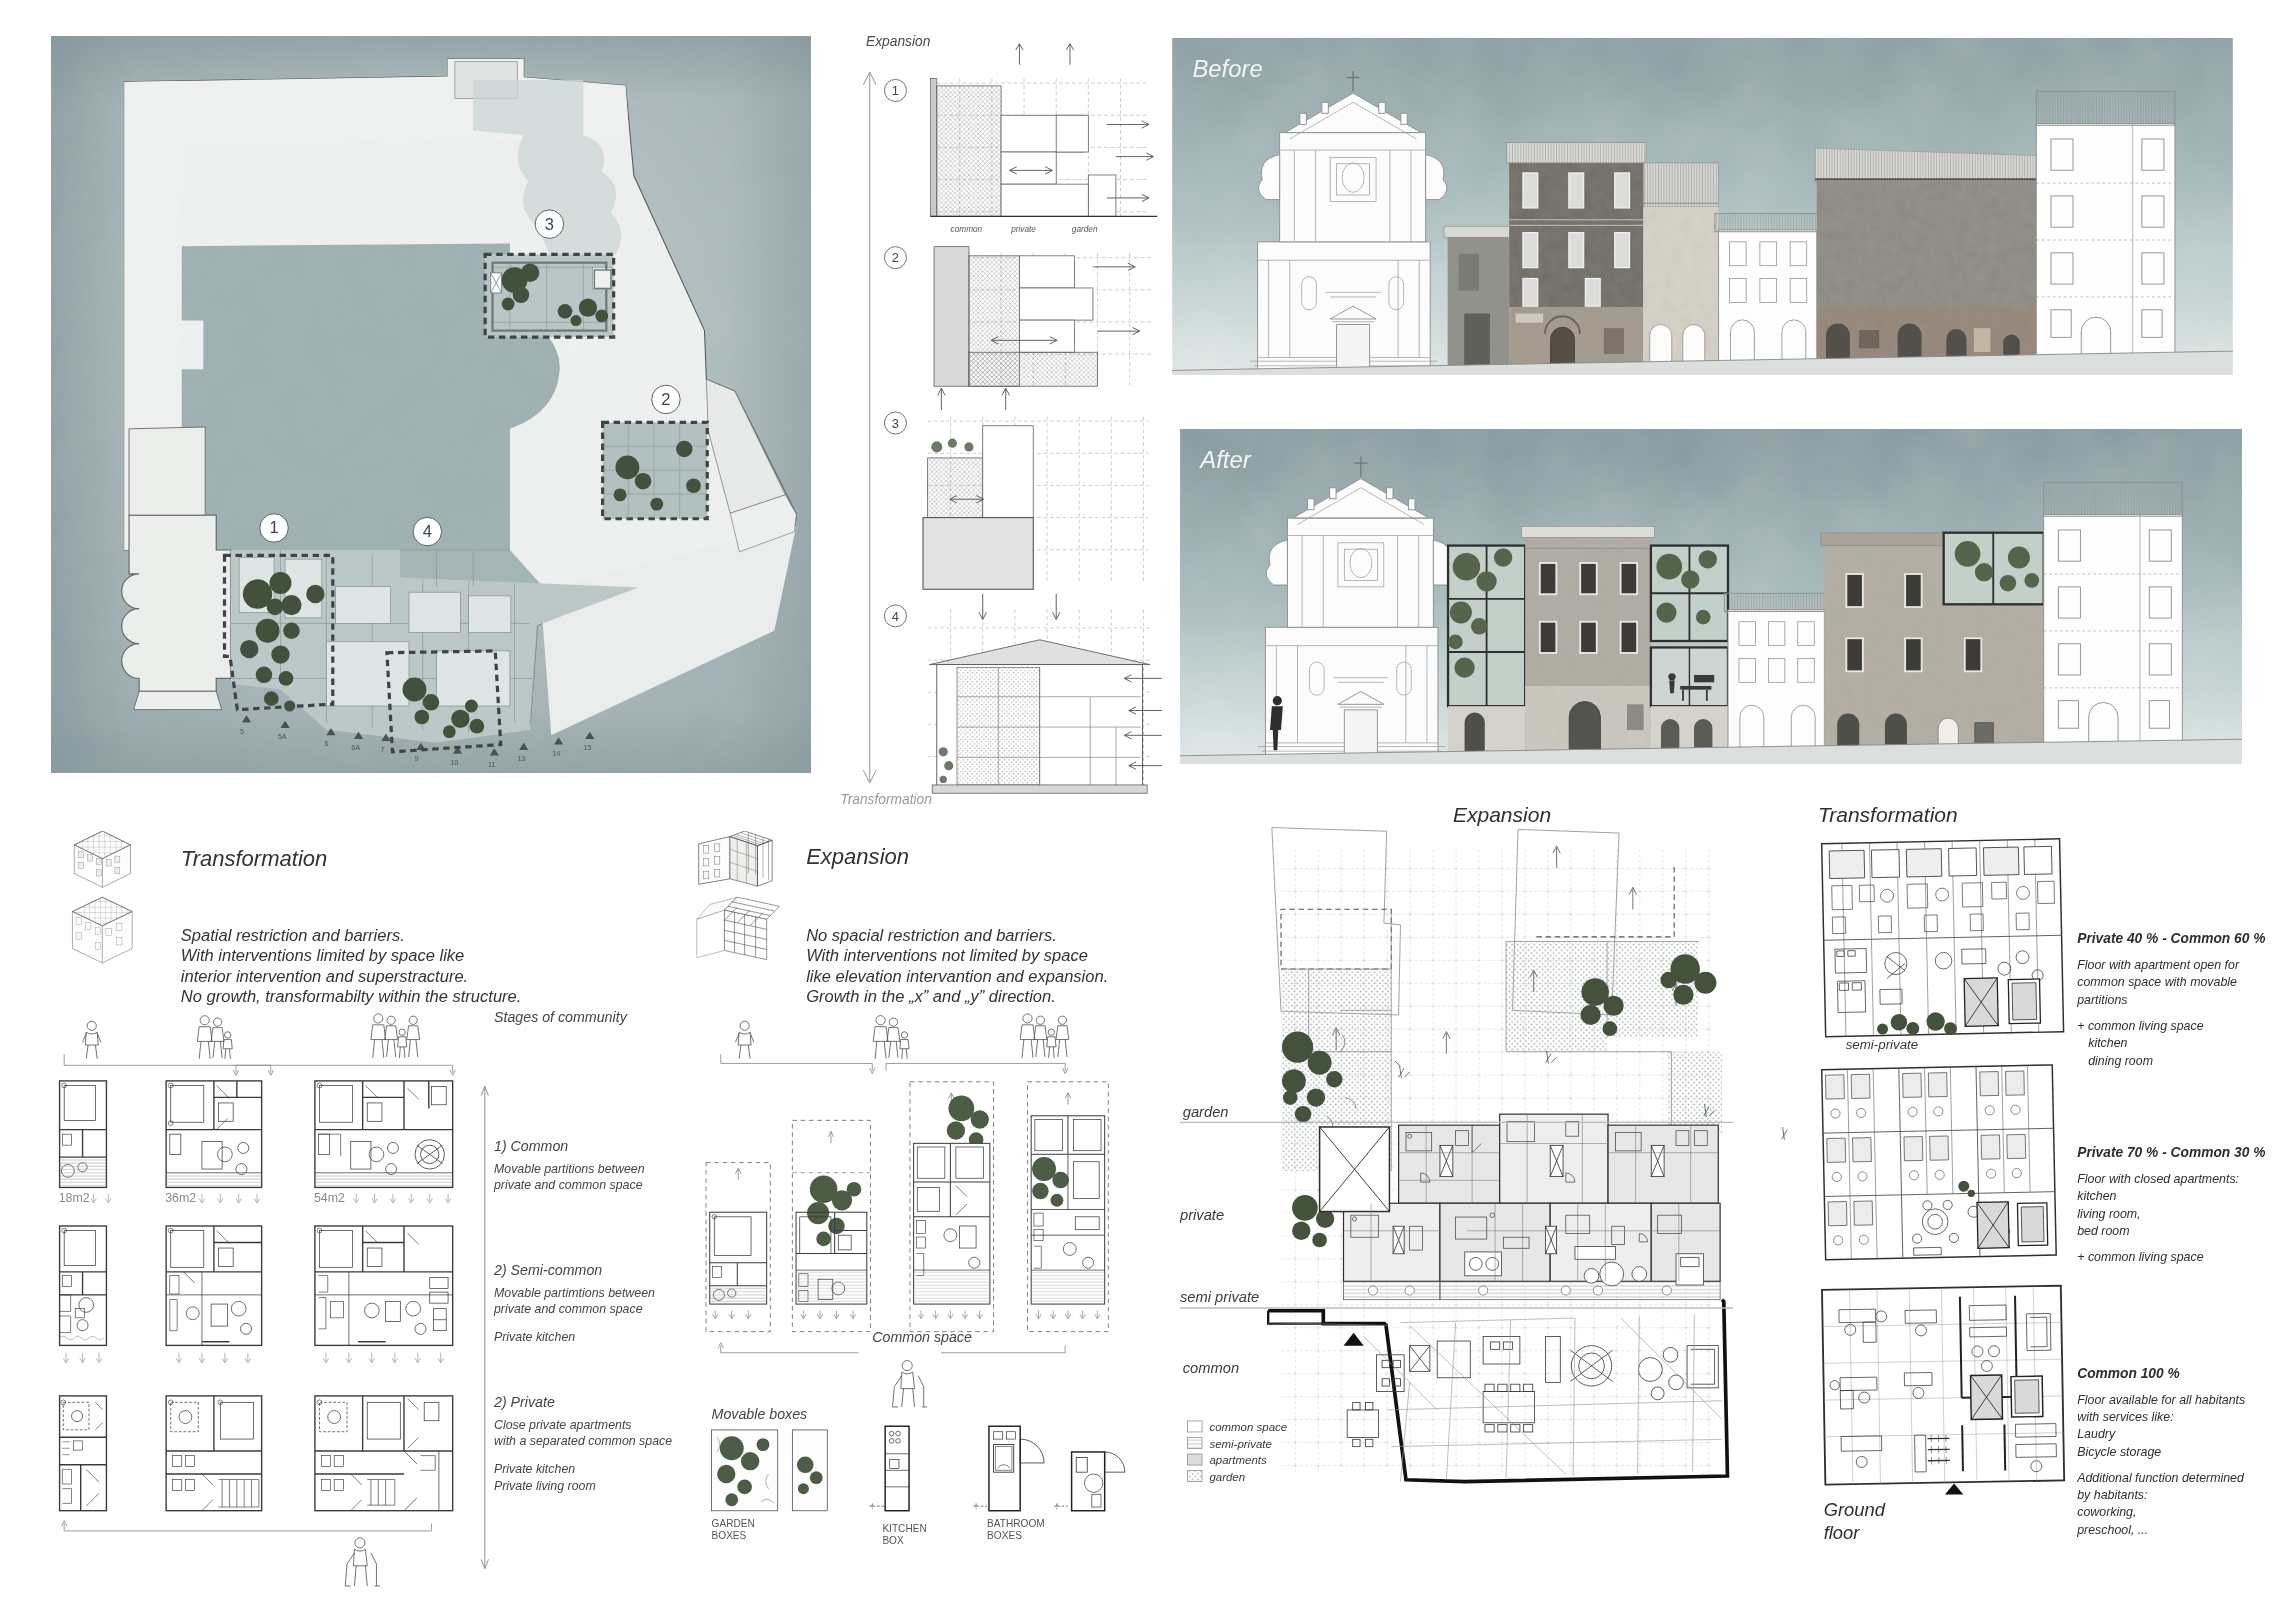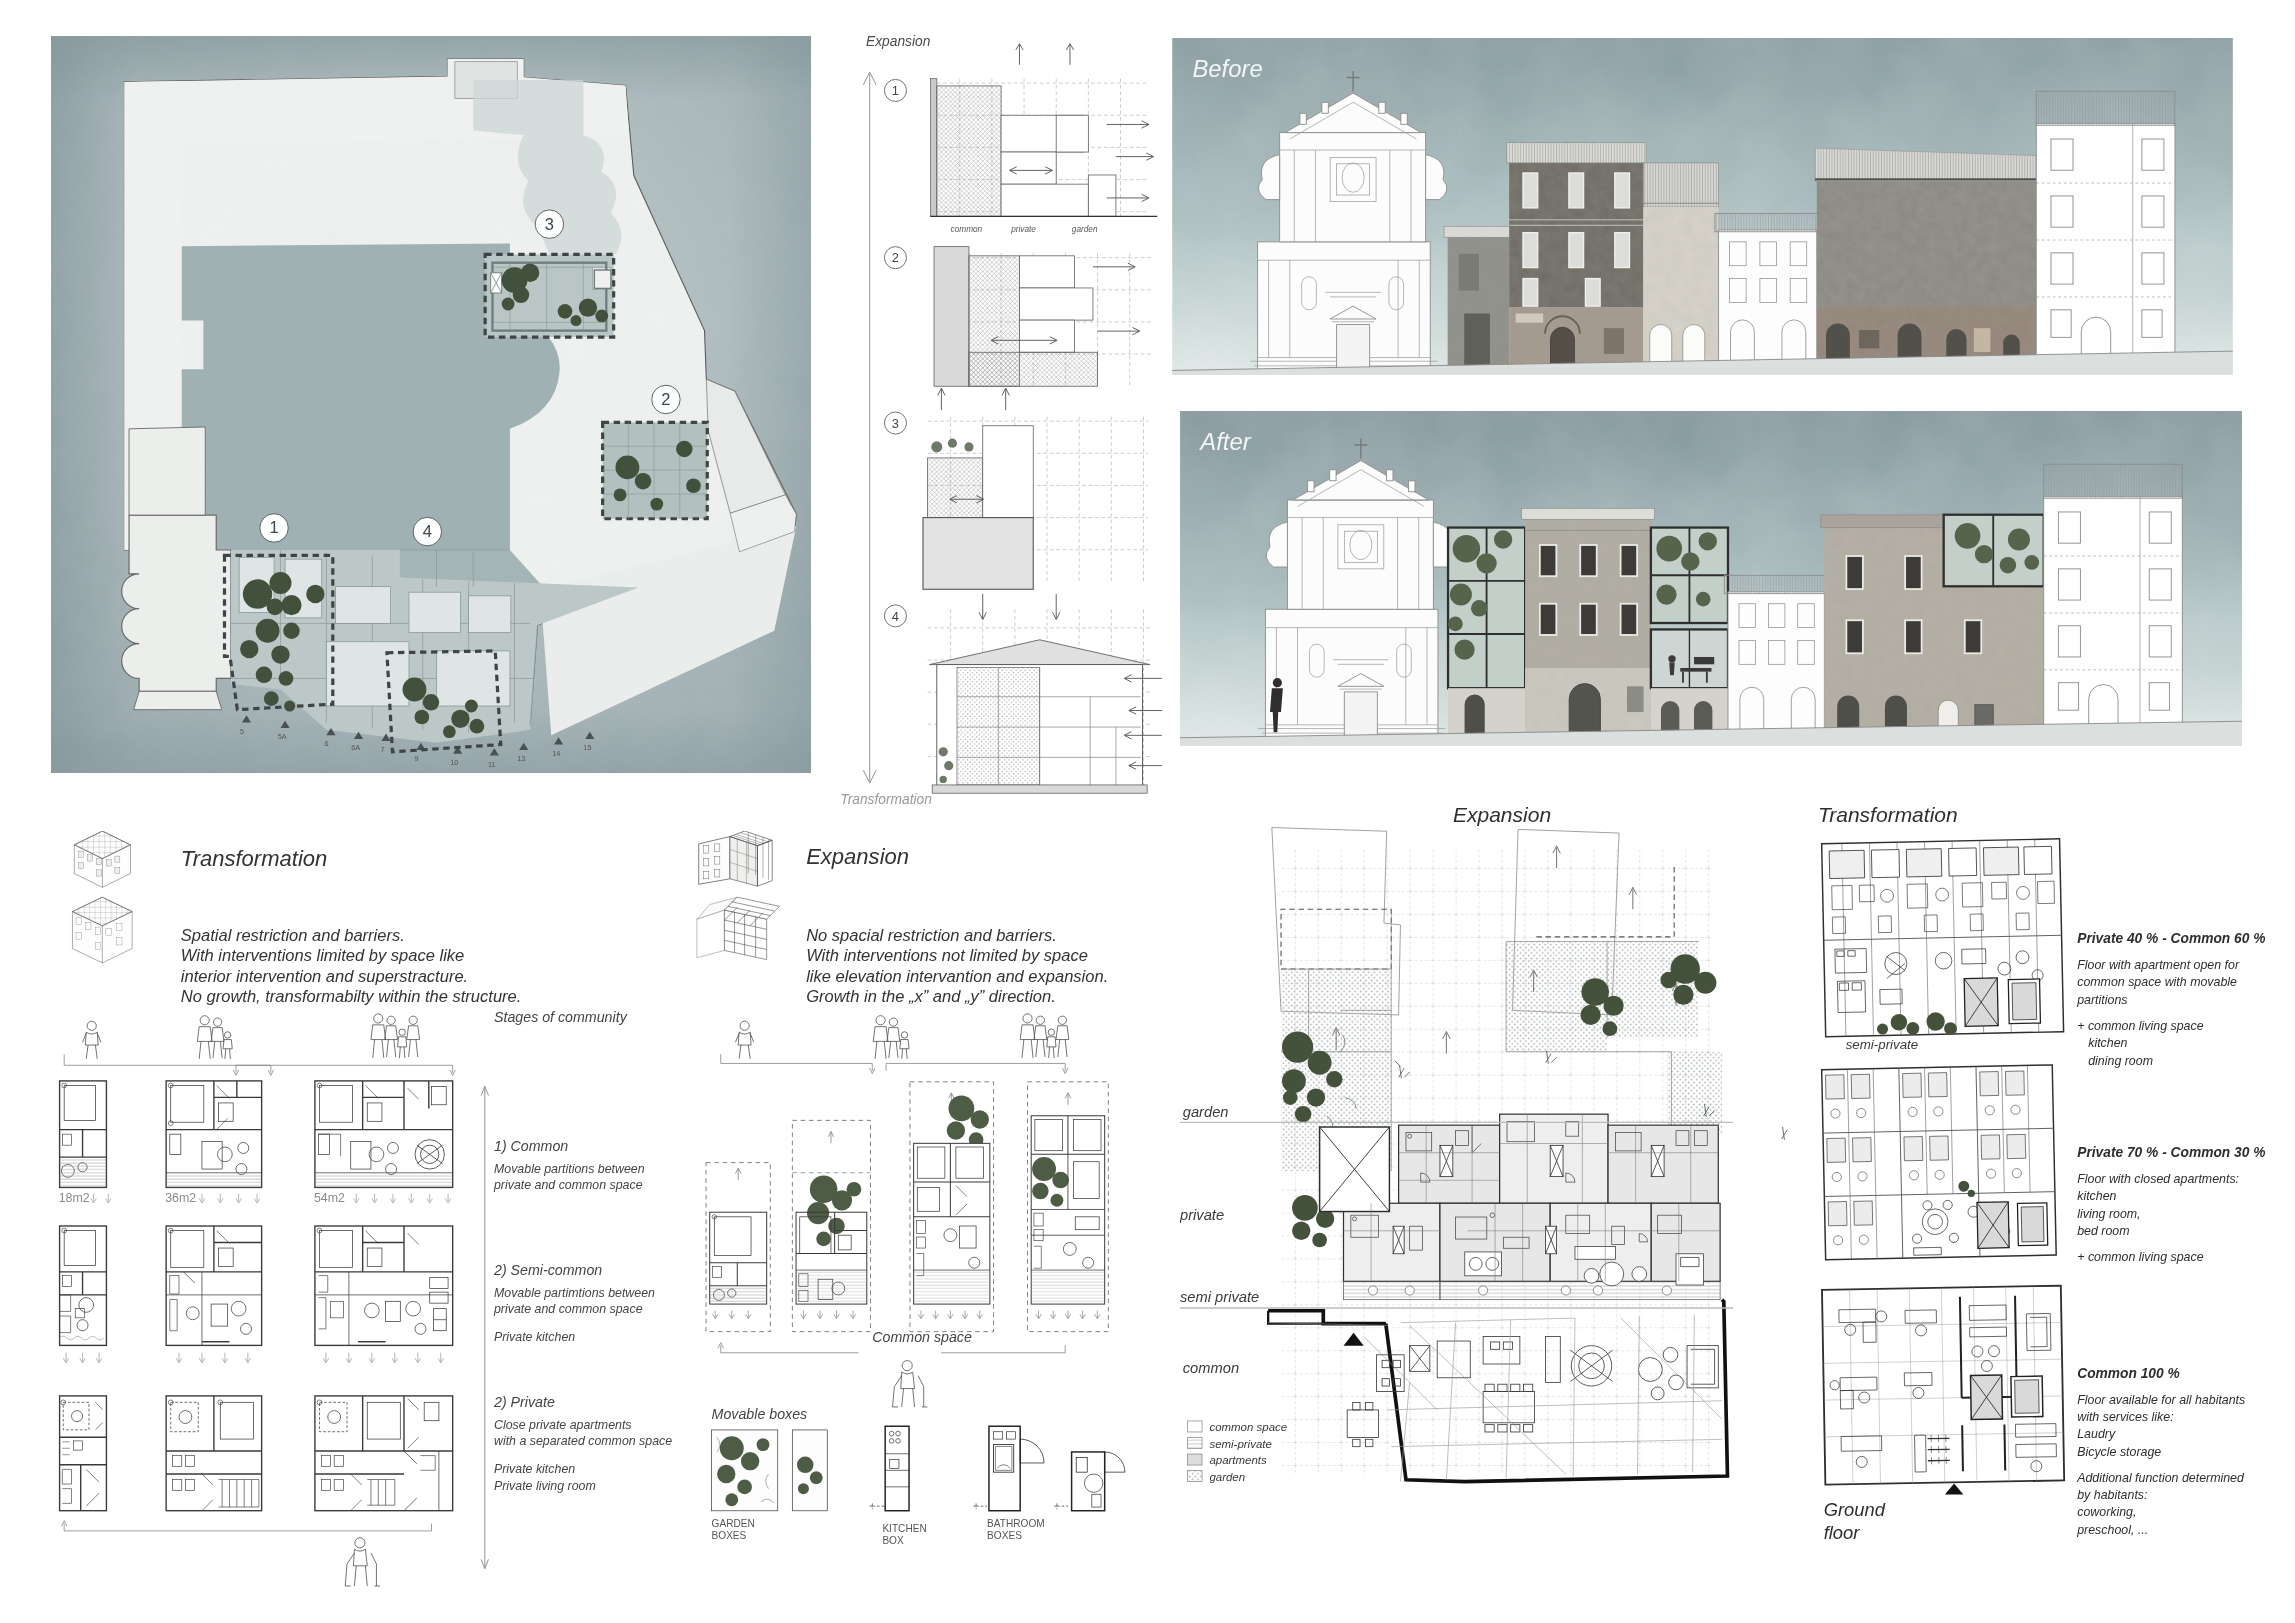--- a/index.html
+++ b/index.html
@@ -475,21 +475,21 @@
 <path d="M990,362 v-42 a16,16 0 0 1 32,0 v42" fill="none"></path>
 </g>
 
 <path d="M0,362 L1155,341 L1155,367 L0,367 Z" fill="#dbe0df"></path>
 <path d="M0,362 L1155,341" stroke="#8a8a8a" stroke-width="1"></path>
 
 <text x="22" y="42" font-size="26" font-style="italic" fill="#f2f5f4">Before</text>
 </svg>
 </div>
 
-<div class="abs" style="left:1180px;top:411px;width:1062px;height:332px;">
+<div class="abs" style="left:1180px;top:429px;width:1062px;height:332px;">
 <svg width="1062" height="335" viewBox="0 0 1157 365" xmlns="http://www.w3.org/2000/svg">
 <defs>
 <linearGradient id="sky2" x1="0" y1="0" x2="0" y2="1">
 <stop offset="0%" stop-color="#7e9297"></stop>
 <stop offset="45%" stop-color="#9fb3b5"></stop>
 <stop offset="80%" stop-color="#c6d4d3"></stop>
 <stop offset="100%" stop-color="#dfe8e6"></stop>
 </linearGradient>
 </defs>
 

